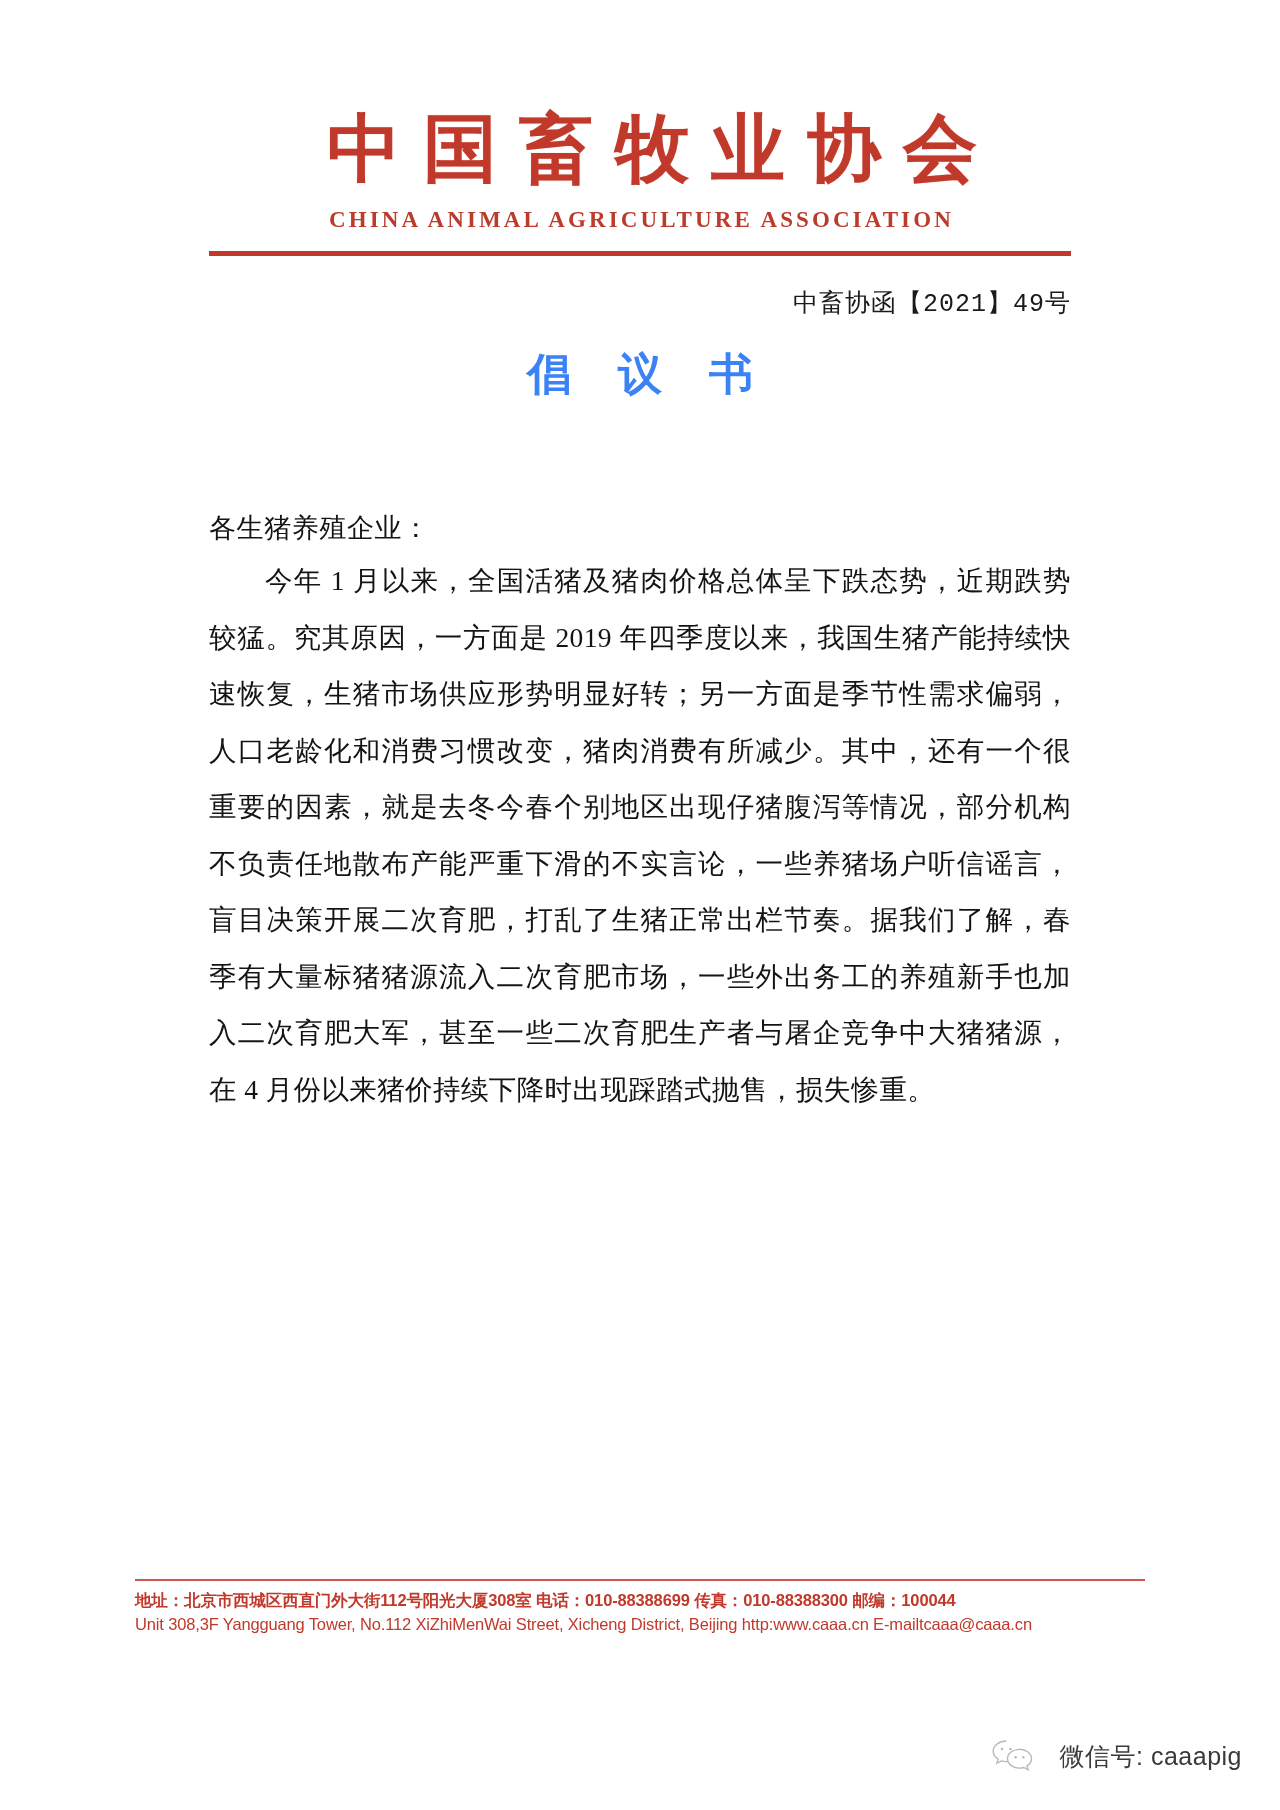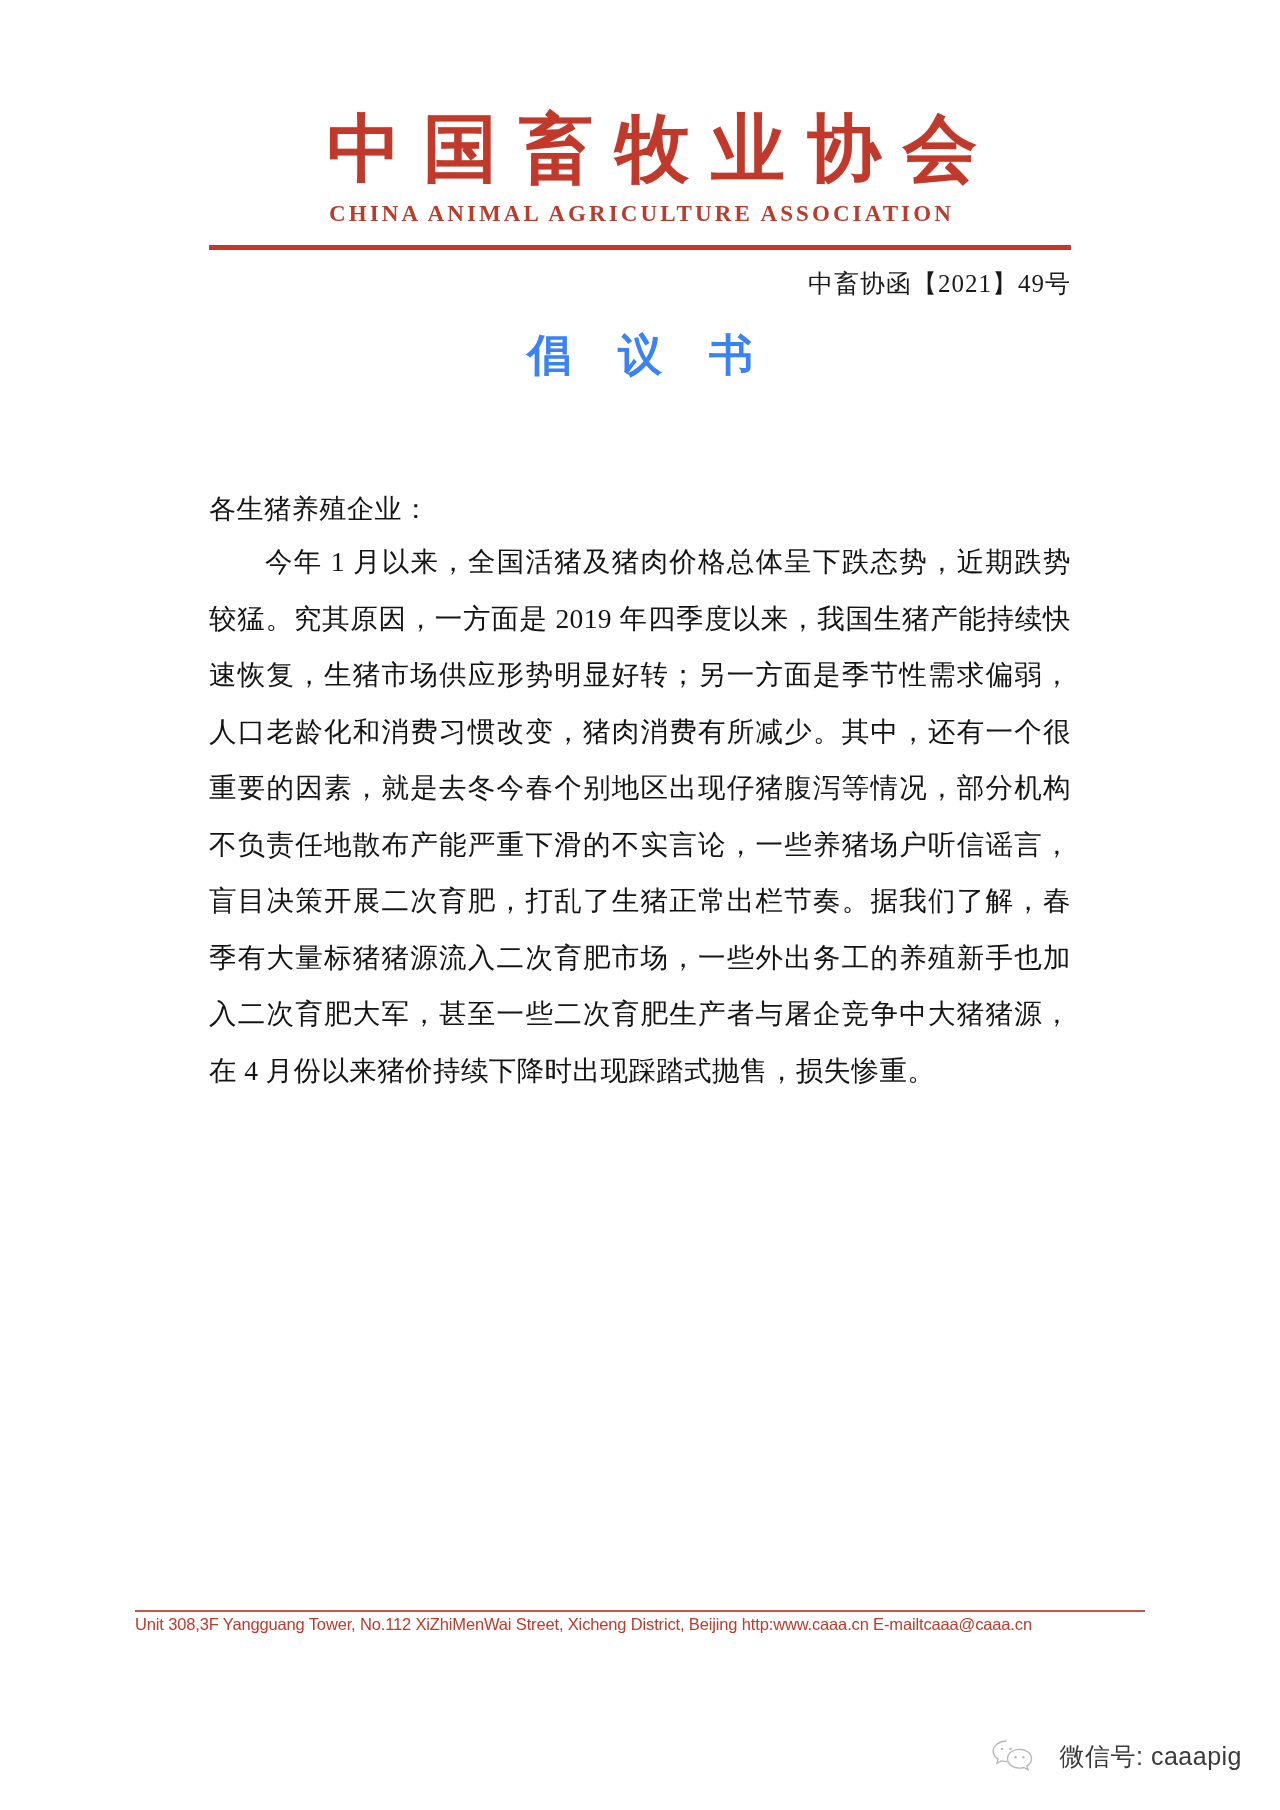--- a/index.html
+++ b/index.html
@@ -35,44 +35,44 @@
     white-space: nowrap;
     text-shadow: 0 0 1px rgba(192,57,43,0.35);
     padding-left: 24px;
   }
   .org-name-en {
     color: #bb3b2c;
     font-family: "Liberation Serif", "DejaVu Serif", serif;
     font-weight: bold;
     font-size: 23px;
     letter-spacing: 3.1px;
-    margin-top: 14px;
+    margin-top: 20px;
     text-indent: 3px;
     white-space: nowrap;
     text-align: center;
   }
 
   .rule-wrap {
     margin: 18px auto 0 auto;
     width: 862px;
   }
   .rule-thick {
     height: 5px;
     background: #c0392b;
     width: 100%;
   }
 
   
   .doc-number {
     width: 862px;
-    margin: 17px auto 0 auto;
+    margin: 30px auto 0 auto;
     text-align: right;
     font-size: 25px;
     color: #1a1a1a;
-    font-family: Liberation Serif, serif;
+    font-family: Liberation Mono, monospace;
     letter-spacing: 1px;
   }
 
   
   .doc-title {
     text-align: center;
     margin-top: 26px;
     font-size: 44px;
     font-weight: bold;
     color: #3b82f6;
@@ -164,20 +164,21 @@
 
   <div class="doc-title">倡 议 书</div>
 
   <div class="body-block">
     <div class="salutation">各生猪养殖企业：</div>
     <p class="para">今年 1 月以来，全国活猪及猪肉价格总体呈下跌态势，近期跌势较猛。究其原因，一方面是 2019 年四季度以来，我国生猪产能持续快速恢复，生猪市场供应形势明显好转；另一方面是季节性需求偏弱，人口老龄化和消费习惯改变，猪肉消费有所减少。其中，还有一个很重要的因素，就是去冬今春个别地区出现仔猪腹泻等情况，部分机构不负责任地散布产能严重下滑的不实言论，一些养猪场户听信谣言，盲目决策开展二次育肥，打乱了生猪正常出栏节奏。据我们了解，春季有大量标猪猪源流入二次育肥市场，一些外出务工的养殖新手也加入二次育肥大军，甚至一些二次育肥生产者与屠企竞争中大猪猪源，在 4 月份以来猪价持续下降时出现踩踏式抛售，损失惨重。</p>
   </div>
 
   <div class="footer">
     <div class="footer-rule"></div>
+    <div class="footer-line cn">地址：北京市西城区西直门外大街112号阳光大厦308室  电话：010-88388699  传真：010-88388300  邮编：100044</div>
     <div class="footer-line en">Unit 308,3F Yangguang Tower, No.112 XiZhiMenWai Street, Xicheng District, Beijing  http:www.caaa.cn  E-mailtcaaa@caaa.cn</div>
   </div>
 
   <div class="wechat-badge">
     <span>
       <svg class="wx-icon" width="46" height="36" viewBox="0 0 46 36" aria-hidden="true">
         <g fill="none" stroke="#b9b9b9" stroke-width="1.4">
           <path d="M16.5 3C9.2 3 3.2 7.6 3.2 13.2c0 3.2 1.9 6 5 7.9l-1.4 4.2 4.6-2.4c1.5.4 3.1.7 4.8.7l1.2-.03"></path>
           <circle cx="12" cy="11" r="1.25" fill="#b9b9b9" stroke="none"></circle>
           <circle cx="20.5" cy="11" r="1.25" fill="#b9b9b9" stroke="none"></circle>

